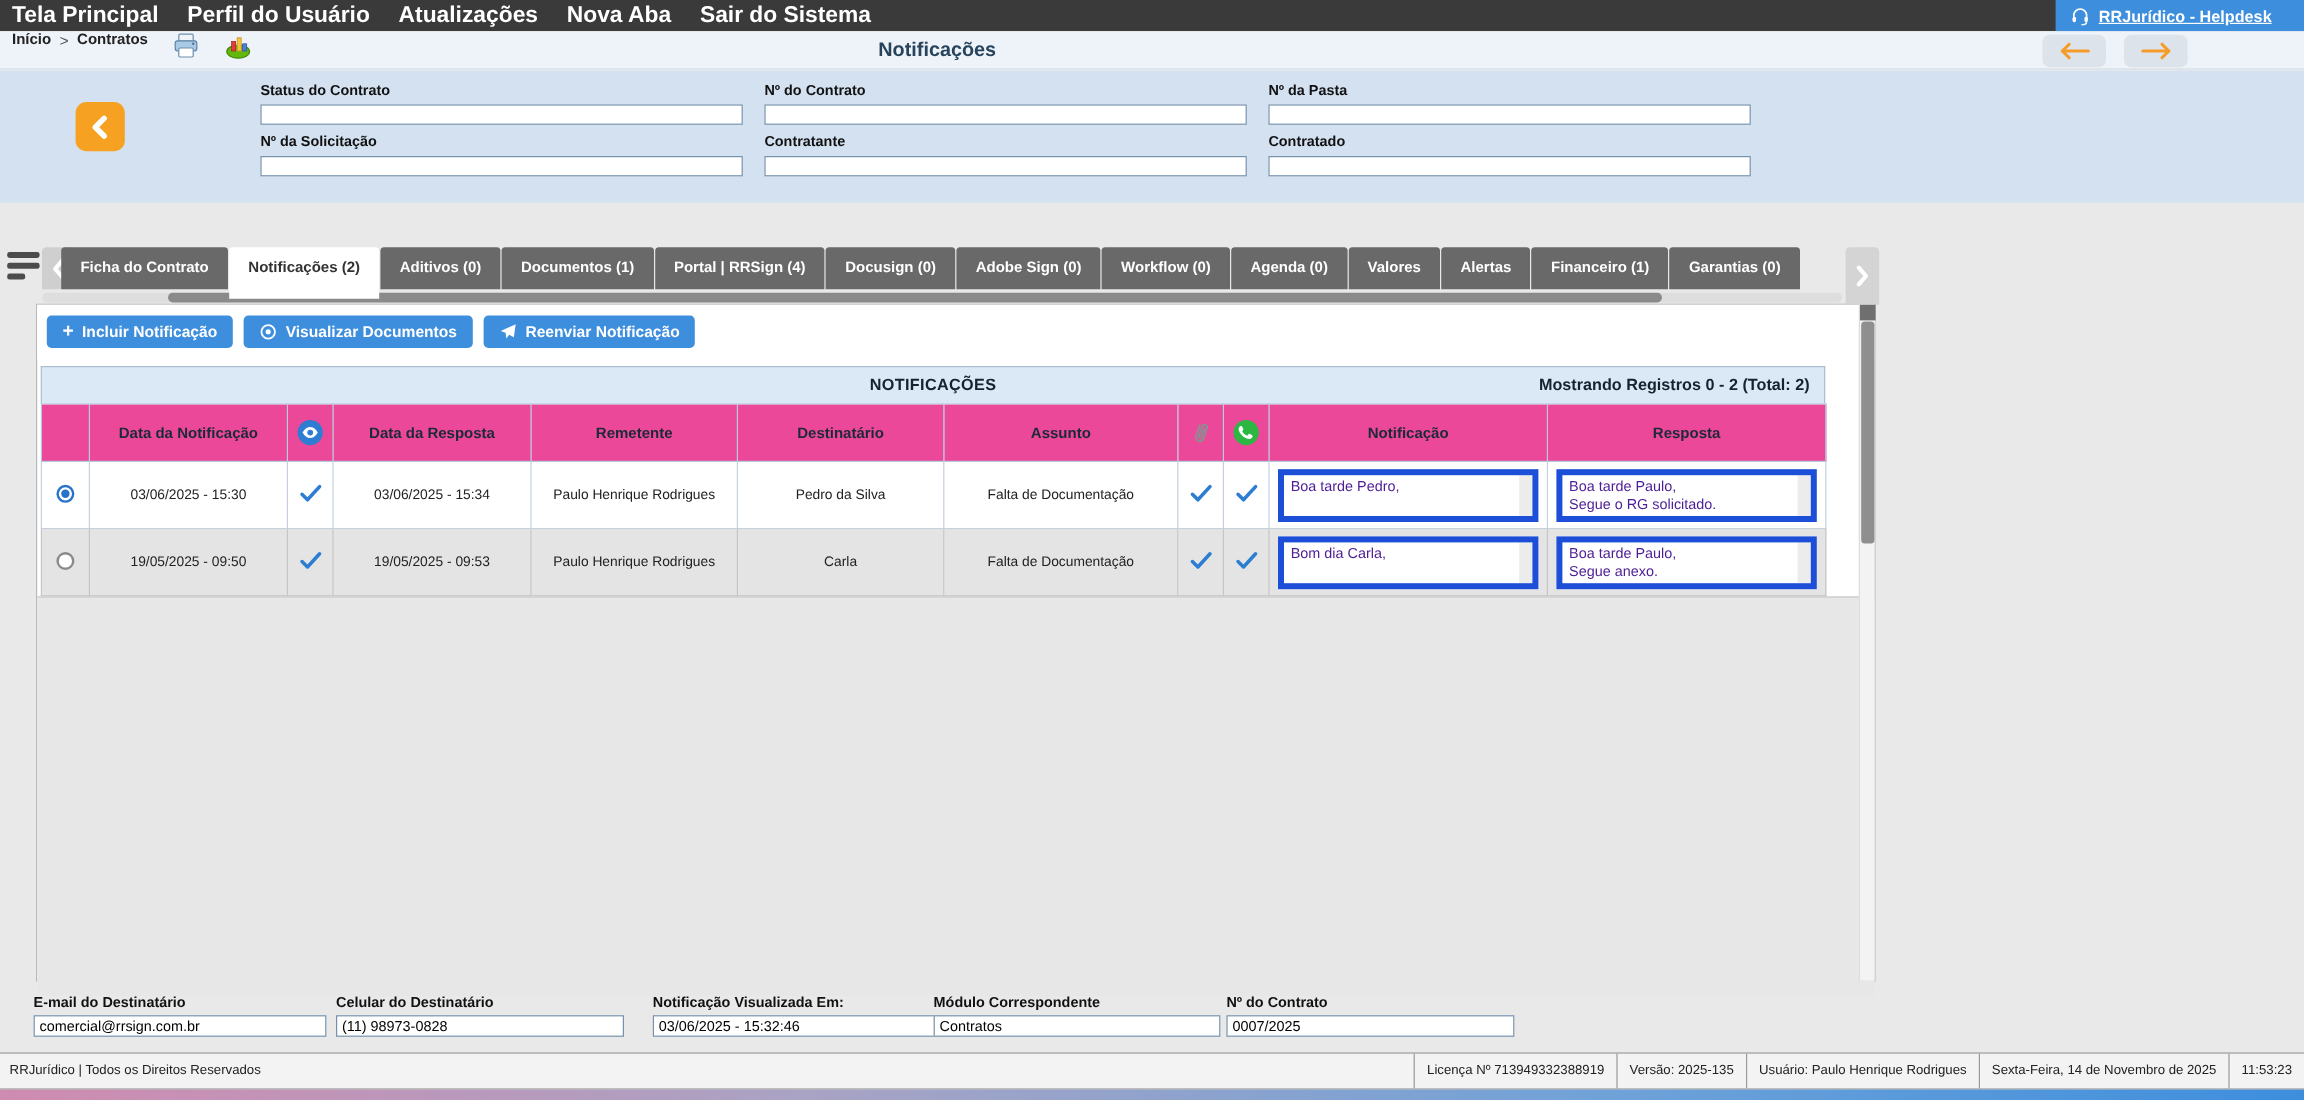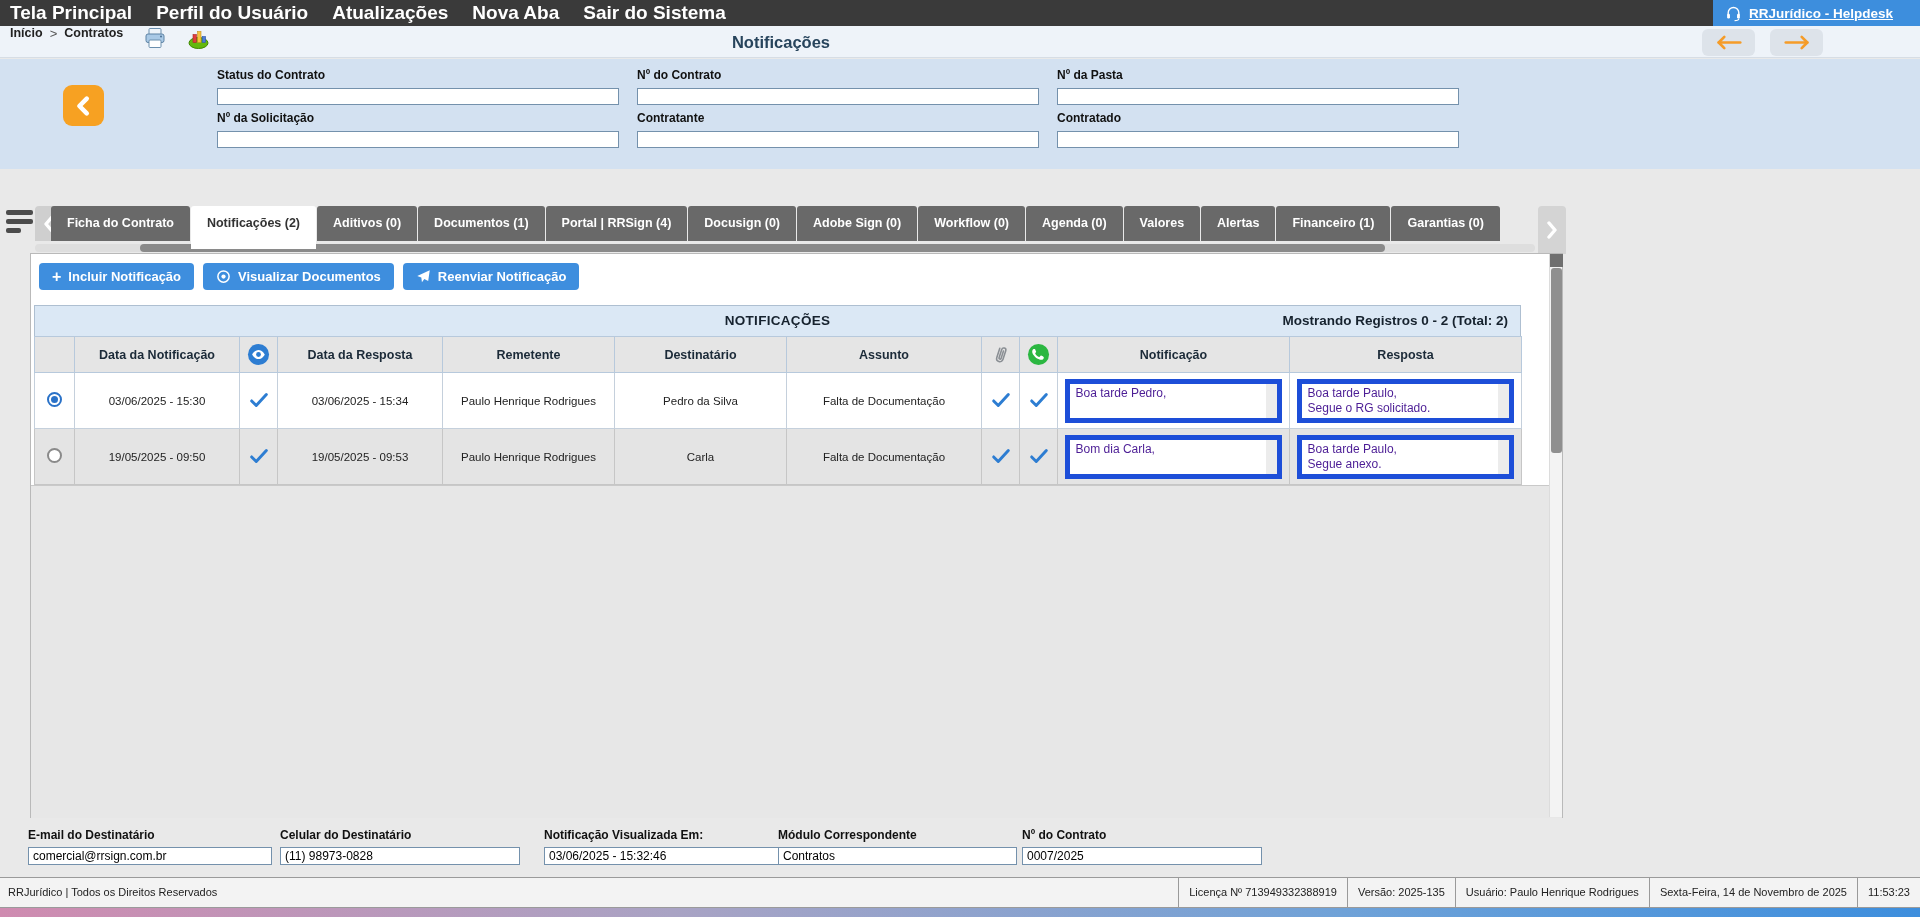--- a/index.html
+++ b/index.html
@@ -52,21 +52,21 @@
   .toolbar { display:flex; gap:9px; padding:9px 0 9px 8px; background:#fff; }
   .bluebtn { height:27px; background:#3e8ede; color:#fff; border:none; border-radius:4px; font-weight:bold; font-size:13px; font-family:"Liberation Sans", sans-serif; display:flex; align-items:center; gap:7px; padding:0 13px; cursor:pointer; }
   .bluebtn svg { width:15px; height:15px; }
   .bluebtn .plus { font-size:16px; font-weight:bold; line-height:15px; }
 
   .tband { margin:6px 0 0 3px; width:1487px; height:31px; background:#dbe8f5; border:1px solid #aebfd1; border-bottom:none; position:relative; }
   .tband .ttitle { position:absolute; left:0; right:0; text-align:center; line-height:30px; font-weight:bold; font-size:13.5px; color:#16222e; letter-spacing:.3px; }
   .tband .trecords { position:absolute; right:12px; line-height:30px; font-weight:bold; font-size:13.5px; color:#16222e; }
 
   table.grid { margin-left:3px; border-collapse:collapse; table-layout:fixed; width:1487px; background:#fff; }
-  table.grid th { background:#e5e5e5; height:36px; font-size:12.5px; font-weight:bold; color:#1b2a38; border:1px solid #b7c9dc; text-align:center; }
+  table.grid th { background:#ec4899; height:48px; font-size:12.5px; font-weight:bold; color:#1b2a38; border:1px solid #b7c9dc; text-align:center; }
   table.grid td { height:56px; border:1px solid #c5d0dc; text-align:center; vertical-align:middle; font-size:11.5px; color:#222; padding:0 2px; }
   tr.row-alt td { background:#e4e4e4; border-color:#c6c6c6; }
   .hdricon { display:inline-flex; vertical-align:middle; }
   .check svg { width:22px; height:22px; }
   .radio { width:15px; height:15px; border-radius:50%; background:#fff; display:inline-block; cursor:pointer; }
   .radio.on  { border:2px solid #2a72c8; position:relative; }
   .radio.on::after { content:""; position:absolute; left:2px; top:2px; width:7px; height:7px; border-radius:50%; background:#2a72c8; }
   .radio.off { border:2px solid #8a8a8a; }
   .msgbox { width:96%; height:44px; margin:0 auto; background:#fff; border:5px solid #1d4ed8; text-align:left; font-size:12px; line-height:1.3; color:#4c1d95; padding:2px 16px 2px 6px; white-space:pre-line; overflow:hidden; box-shadow: inset -11px 0 0 #ececec; }
   .filler { margin-top:0; width:1531px; height:333px; background:#e7e7e7; border-top:1px solid #c9c9c9; }

